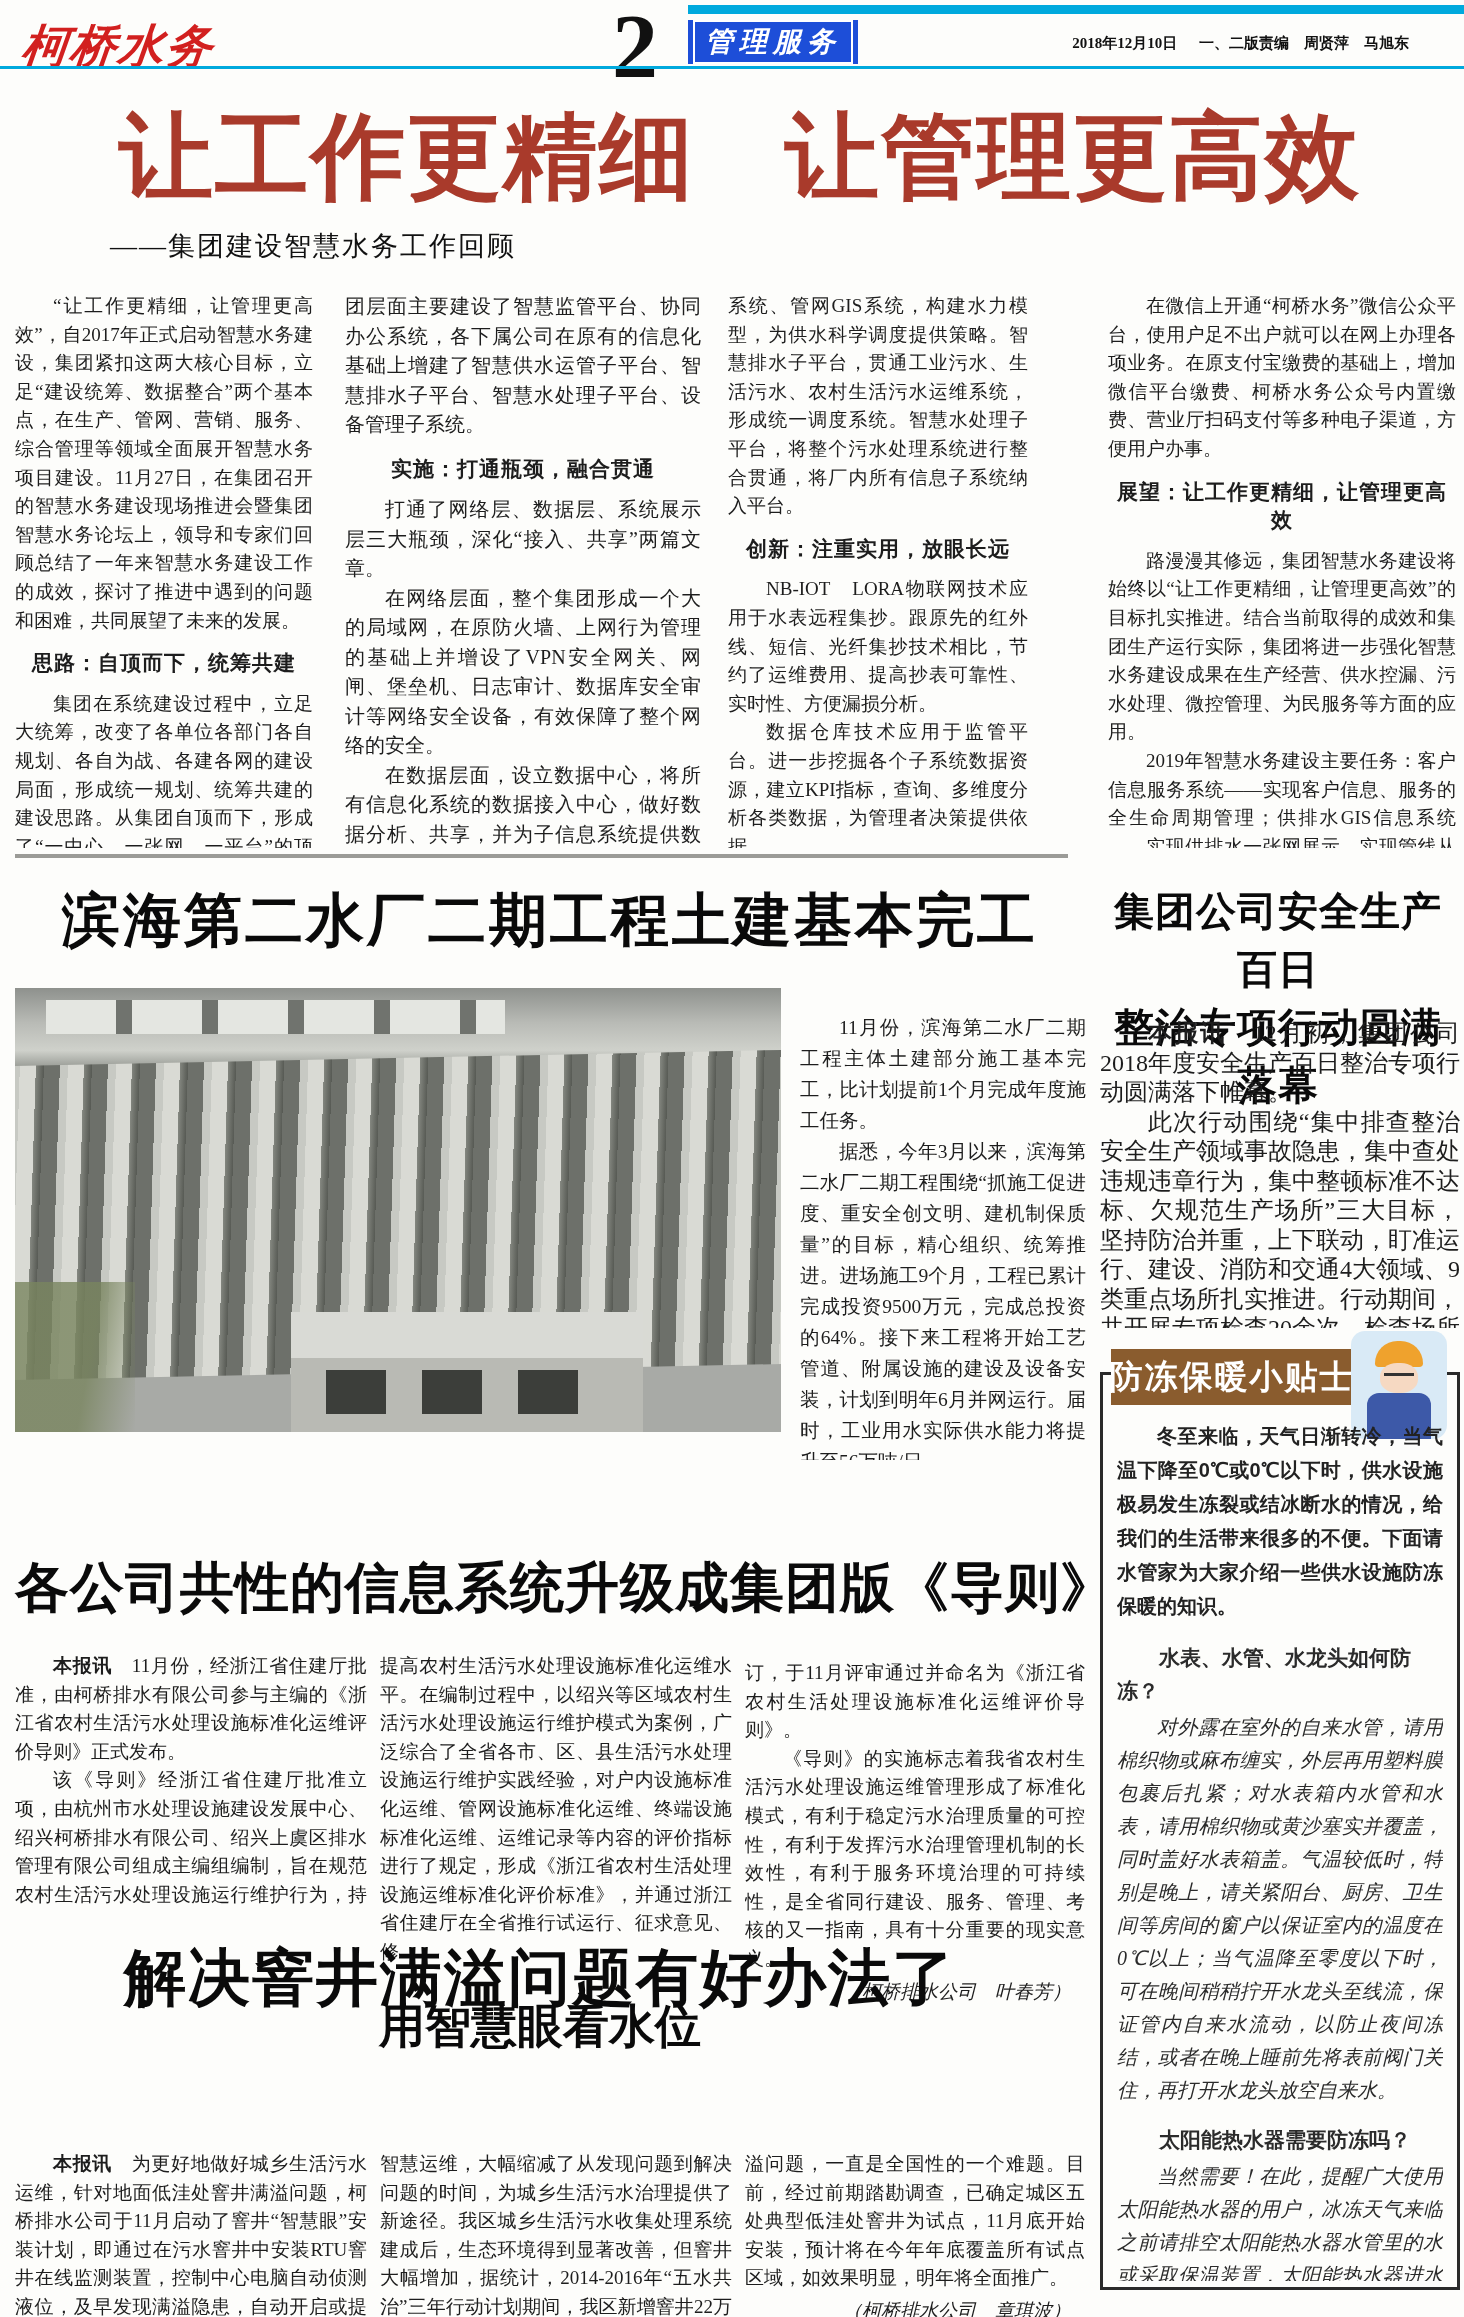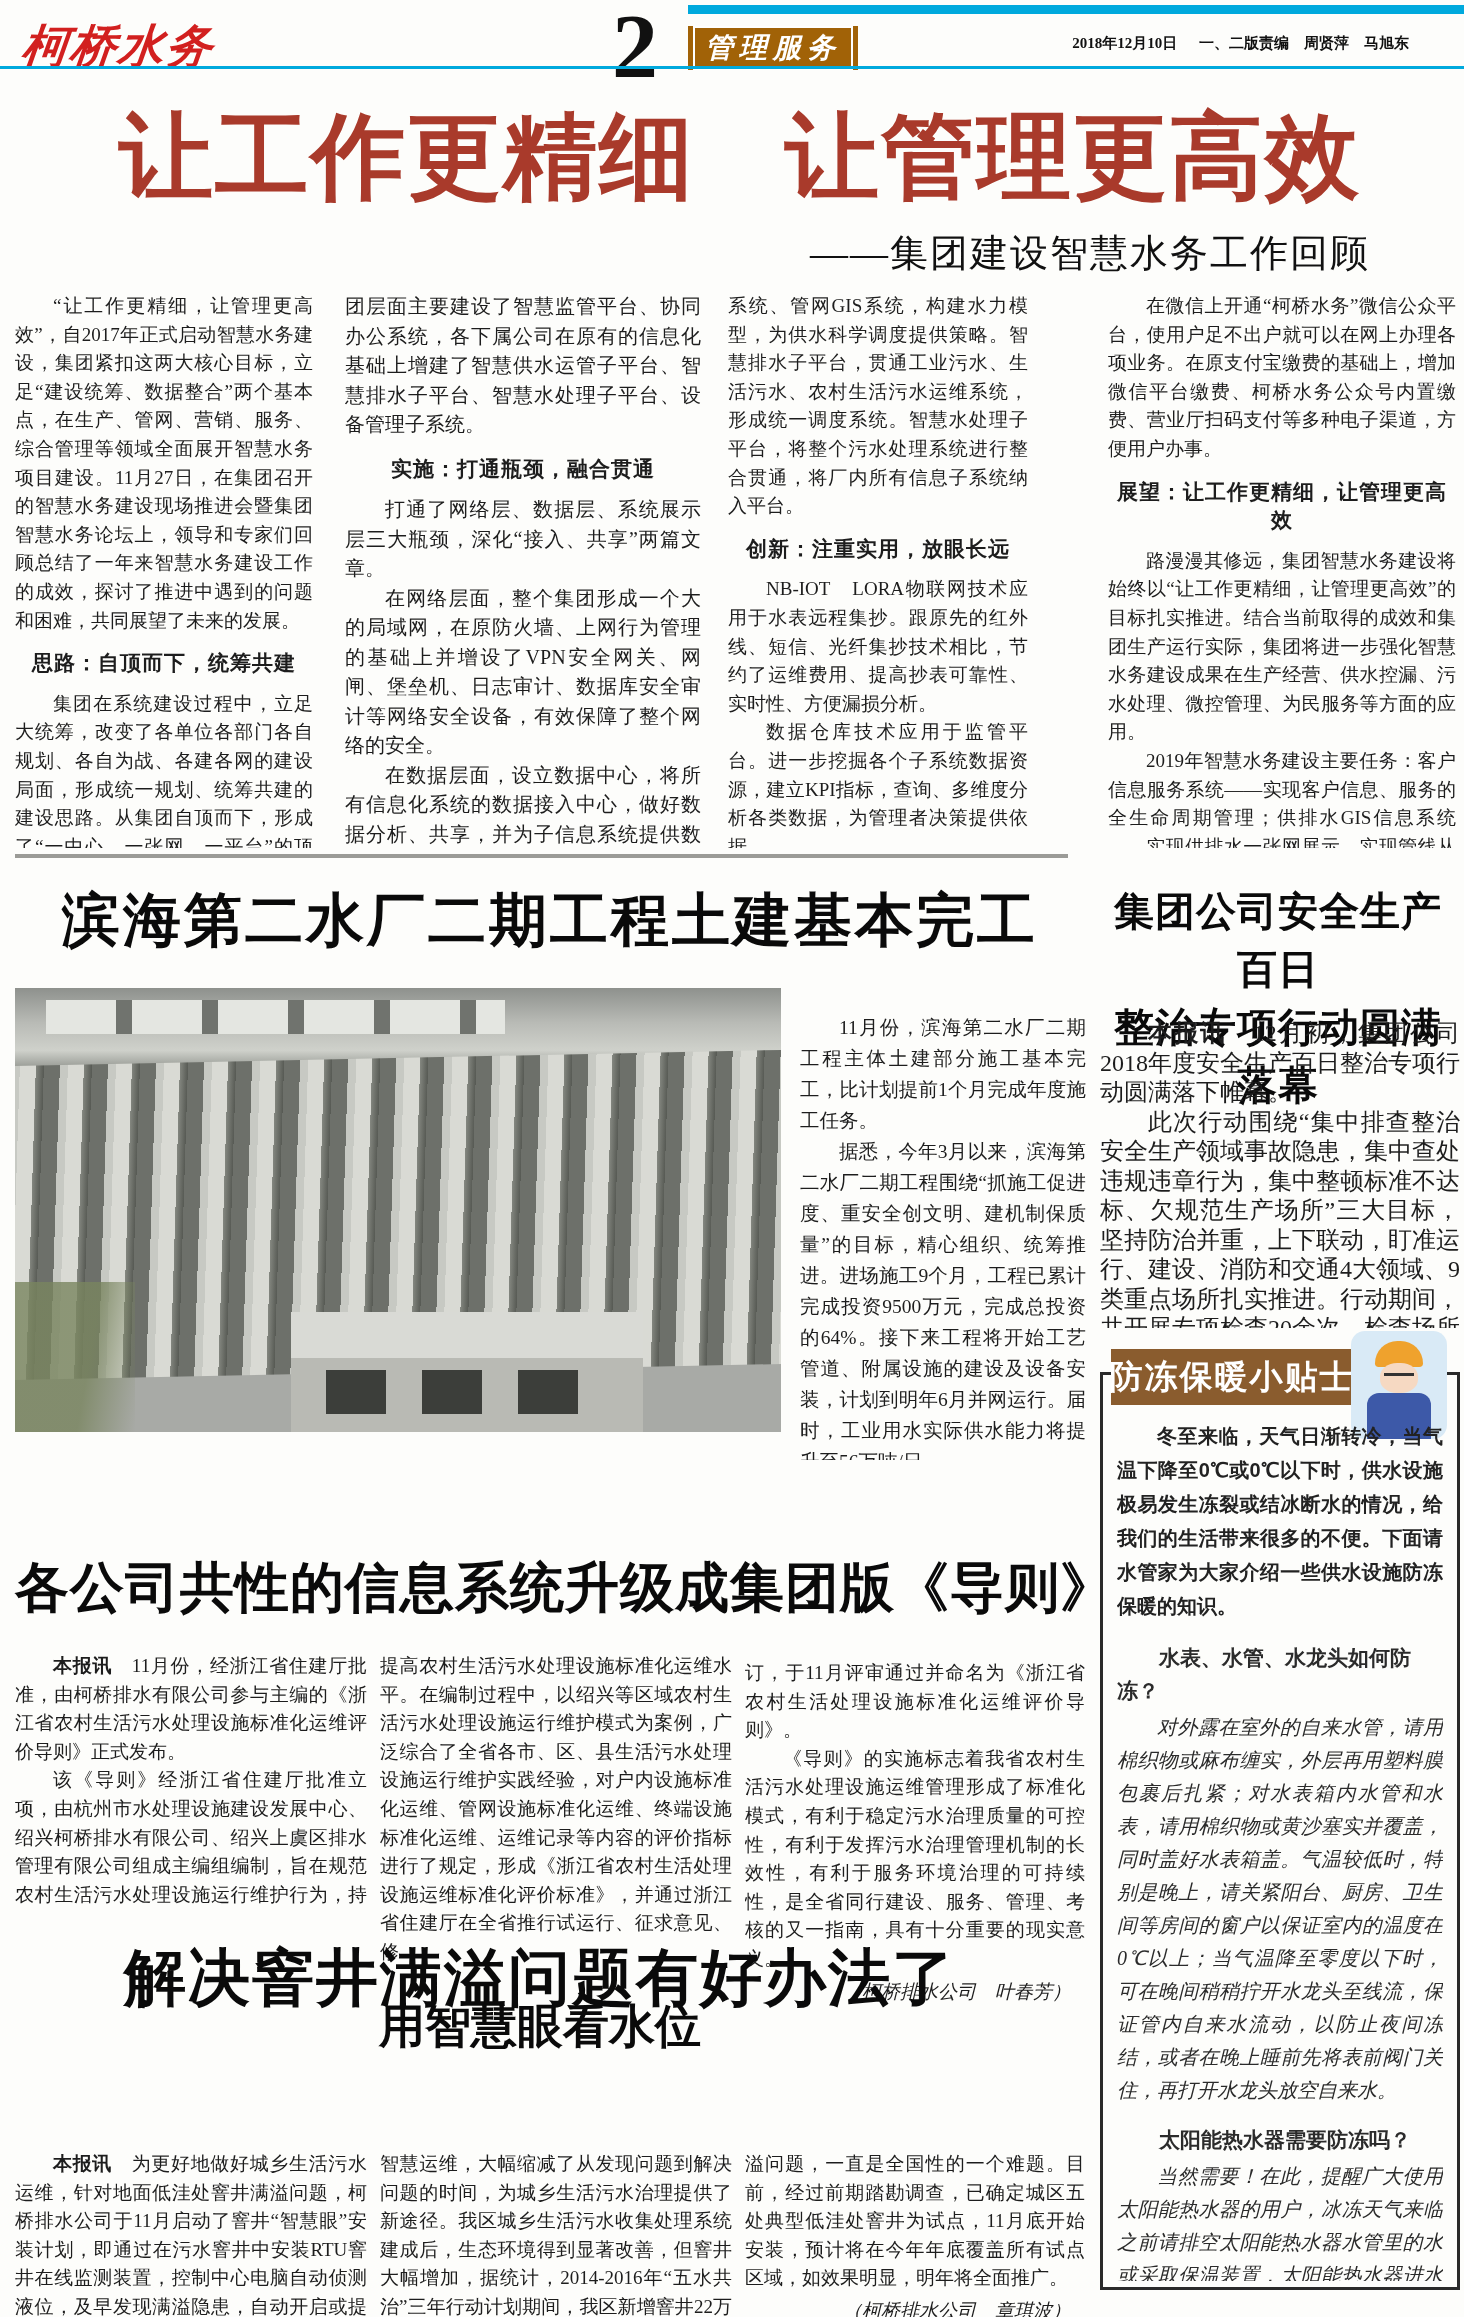--- a/index.html
+++ b/index.html
@@ -38,22 +38,22 @@
   .header-rule { position:absolute; left:0; right:0; top:66px; height:3px; }
 
   
   .a1-title {
     position:absolute; left:110px; top:108px; width:1260px; text-align:center;
     font-family:"Liberation Sans", sans-serif; font-weight:bold;
     font-size:94px; line-height:1.05; white-space:nowrap; letter-spacing:2px;
   }
   .a1-title .gap { display:inline-block; width:90px; }
   .a1-subtitle {
-    position:absolute; left:110px; top:228px; width:1260px; text-align:right;
-    font-size:38px; color:#111; letter-spacing:2px;
+    position:absolute; left:110px; top:228px; width:1260px; text-align:left;
+    font-size:27px; color:#111; letter-spacing:2px;
   }
   .col { position:absolute; overflow:hidden; font-size:19px; line-height:28.6px;
          text-align:justify; text-justify:inter-ideograph; color:#1d1d1d; }
   .col .para { text-indent:2em; }
   .col .para.cont { text-indent:0; }
   .col .col-h {
     text-align:center; font-family:"Liberation Sans", sans-serif; font-weight:bold;
     font-size:21px; margin:14px 0 12px 0; text-indent:0; letter-spacing:1px;
   }
   .col .sig { text-align:right; padding-right:14px; font-style:italic; margin-top:4px; }
@@ -172,21 +172,21 @@
   #a5-col3 { left:745px; top:2150px; width:340px; height:167px; }
 </style>
 </head>
 <body>
 
 <div id="page">
 
   <div class="masthead" style="color: rgb(210, 32, 31);">柯桥水务</div>
   <div class="pagenum">2</div>
   <div class="section-bar-top" style="background: rgb(0, 169, 221);"></div>
-  <div class="section-box" style="background: #a16207; margin-top: 6px;">
+  <div class="section-box" style="background: #1d4ed8;">
     <span class="inner">管理服务</span>
   </div>
   <div class="dateline">
     <span>2018年12月10日</span>
     <span>一、二版责编　周贤萍　马旭东</span>
   </div>
   <div class="header-rule" style="background: rgb(0, 169, 221);"></div>
 
   <div class="a1-title" style="color: rgb(169, 58, 43);">
     <span>让工作更精细</span><span class="gap"></span><span>让管理更高效</span>

